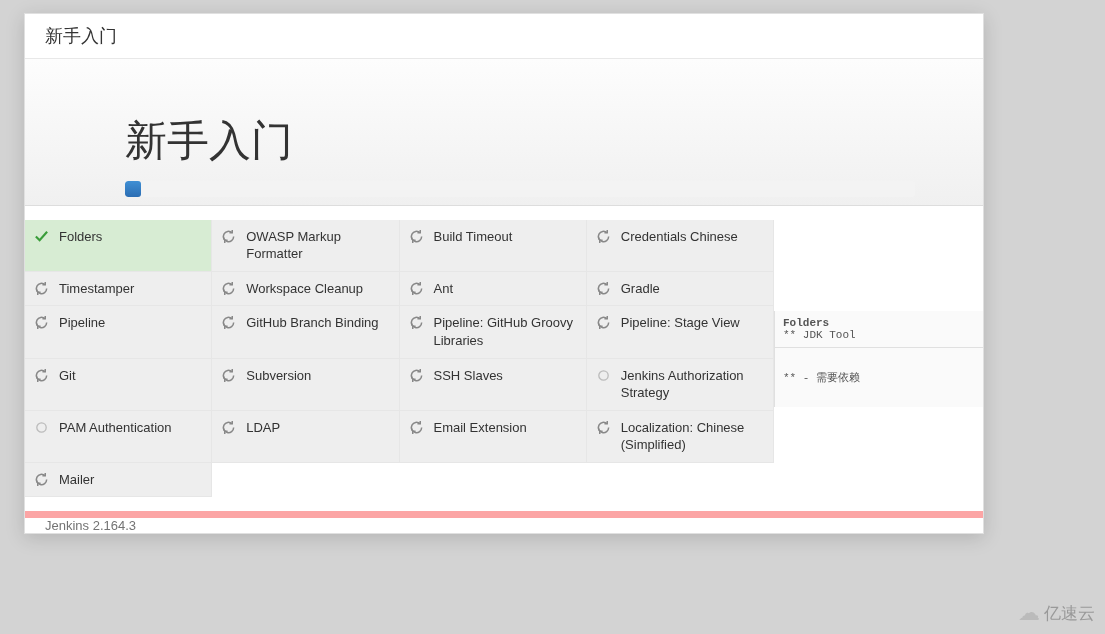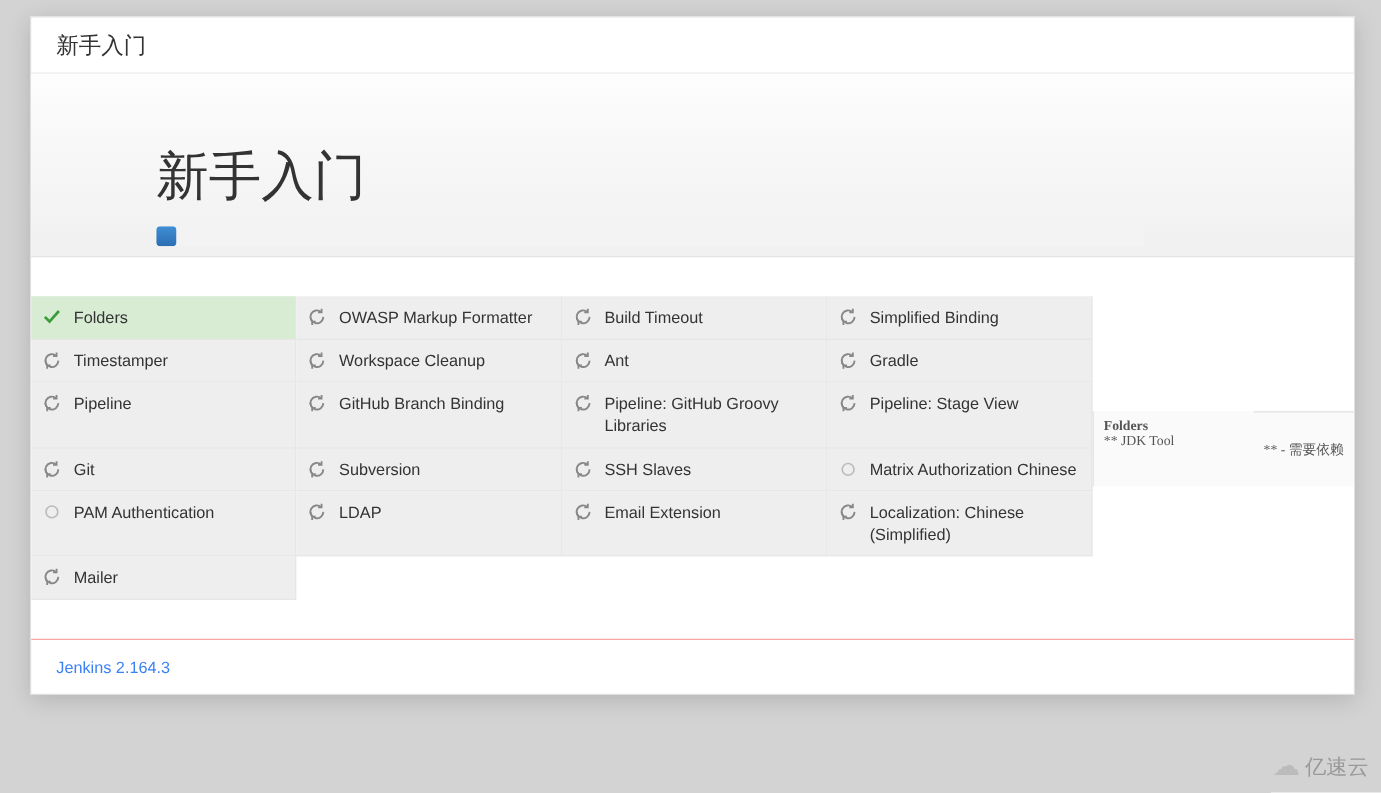--- a/index.html
+++ b/index.html
@@ -10,21 +10,21 @@
     height: 634px;
     background: #d3d3d3;
     font-family: "Helvetica Neue", Helvetica, Arial, "Microsoft YaHei", sans-serif;
     overflow: hidden;
     position: relative;
   }
   .modal {
     position: absolute;
     left: 24px;
     top: 13px;
-    width: 1060px;
+    width: 960px;
     background: #fff;
     box-shadow: 0 4px 18px rgba(0,0,0,.15);
     border: 1px solid #e0e0e0;
   }
   .modal-header {
     padding: 10px 20px;
     border-bottom: 1px solid #e8e8e8;
     font-size: 18px;
     color: #333;
     font-weight: 300;
@@ -88,40 +88,40 @@
     left: 9px;
     top: 9px;
     width: 15px;
     height: 15px;
   }
   .log-panel {
     width: 209px;
     background: #fafafa;
     border-left: 1px solid #e0e0e0;
     display: flex;
-    flex-direction: row;
-    font-family: Liberation Serif, serif;
+    flex-direction: column;
+    font-family: Liberation Mono, monospace;
     font-size: 11px;
     color: #555;
   }
   .log-body {
     flex: 1;
     padding: 6px 8px;
     white-space: pre;
   }
   .log-bold { font-weight: bold; }
   .log-footer {
     padding: 22px 8px;
     border-top: 1px solid #e0e0e0;
   }
   .footer {
-    padding: 14px 20px;
-    color: #3b82f6;
+    padding: 0 20px;
+    color: #737373;
     font-size: 13px;
-    border-top: 1px solid #fca5a5;
+    border-top: 7px solid #fca5a5;
   }
   .watermark {
     position: absolute;
     right: 10px;
     bottom: 8px;
     font-size: 17px;
     color: #999;
     display: flex;
     align-items: center;
     gap: 4px;
@@ -164,21 +164,21 @@
             <path class="icon-spin" d="M13.5 8a5.5 5.5 0 1 1-1.8-4.1"></path>
             <polyline class="icon-spin" points="12,1 12,4 9,4"></polyline>
             <path class="icon-spin" d="M2.5 8a5.5 5.5 0 0 0 1.8 4.1"></path>
             <polyline class="icon-spin" points="4,15 4,12 7,12"></polyline>
           </svg><span>Build Timeout</span></div>
         <div class="plugin-cell"><svg class="plugin-icon" viewBox="0 0 16 16">
             <path class="icon-spin" d="M13.5 8a5.5 5.5 0 1 1-1.8-4.1"></path>
             <polyline class="icon-spin" points="12,1 12,4 9,4"></polyline>
             <path class="icon-spin" d="M2.5 8a5.5 5.5 0 0 0 1.8 4.1"></path>
             <polyline class="icon-spin" points="4,15 4,12 7,12"></polyline>
-          </svg><span>Simplified Binding</span></div>
+          </svg><span>Credentials Chinese</span></div>
         <div class="plugin-cell"><svg class="plugin-icon" viewBox="0 0 16 16">
             <path class="icon-spin" d="M13.5 8a5.5 5.5 0 1 1-1.8-4.1"></path>
             <polyline class="icon-spin" points="12,1 12,4 9,4"></polyline>
             <path class="icon-spin" d="M2.5 8a5.5 5.5 0 0 0 1.8 4.1"></path>
             <polyline class="icon-spin" points="4,15 4,12 7,12"></polyline>
           </svg><span>Timestamper</span></div>
         <div class="plugin-cell"><svg class="plugin-icon" viewBox="0 0 16 16">
             <path class="icon-spin" d="M13.5 8a5.5 5.5 0 1 1-1.8-4.1"></path>
             <polyline class="icon-spin" points="12,1 12,4 9,4"></polyline>
             <path class="icon-spin" d="M2.5 8a5.5 5.5 0 0 0 1.8 4.1"></path>
@@ -233,21 +233,21 @@
             <polyline class="icon-spin" points="4,15 4,12 7,12"></polyline>
           </svg><span>Subversion</span></div>
         <div class="plugin-cell"><svg class="plugin-icon" viewBox="0 0 16 16">
             <path class="icon-spin" d="M13.5 8a5.5 5.5 0 1 1-1.8-4.1"></path>
             <polyline class="icon-spin" points="12,1 12,4 9,4"></polyline>
             <path class="icon-spin" d="M2.5 8a5.5 5.5 0 0 0 1.8 4.1"></path>
             <polyline class="icon-spin" points="4,15 4,12 7,12"></polyline>
           </svg><span>SSH Slaves</span></div>
         <div class="plugin-cell"><svg class="plugin-icon" viewBox="0 0 16 16">
             <circle class="icon-pending" cx="8" cy="8" r="5"></circle>
-          </svg><span>Matrix Authorization Chinese</span></div>
+          </svg><span>Jenkins Authorization Strategy</span></div>
         <div class="plugin-cell"><svg class="plugin-icon" viewBox="0 0 16 16">
             <circle class="icon-pending" cx="8" cy="8" r="5"></circle>
           </svg><span>PAM Authentication</span></div>
         <div class="plugin-cell"><svg class="plugin-icon" viewBox="0 0 16 16">
             <path class="icon-spin" d="M13.5 8a5.5 5.5 0 1 1-1.8-4.1"></path>
             <polyline class="icon-spin" points="12,1 12,4 9,4"></polyline>
             <path class="icon-spin" d="M2.5 8a5.5 5.5 0 0 0 1.8 4.1"></path>
             <polyline class="icon-spin" points="4,15 4,12 7,12"></polyline>
           </svg><span>LDAP</span></div>
         <div class="plugin-cell"><svg class="plugin-icon" viewBox="0 0 16 16">

